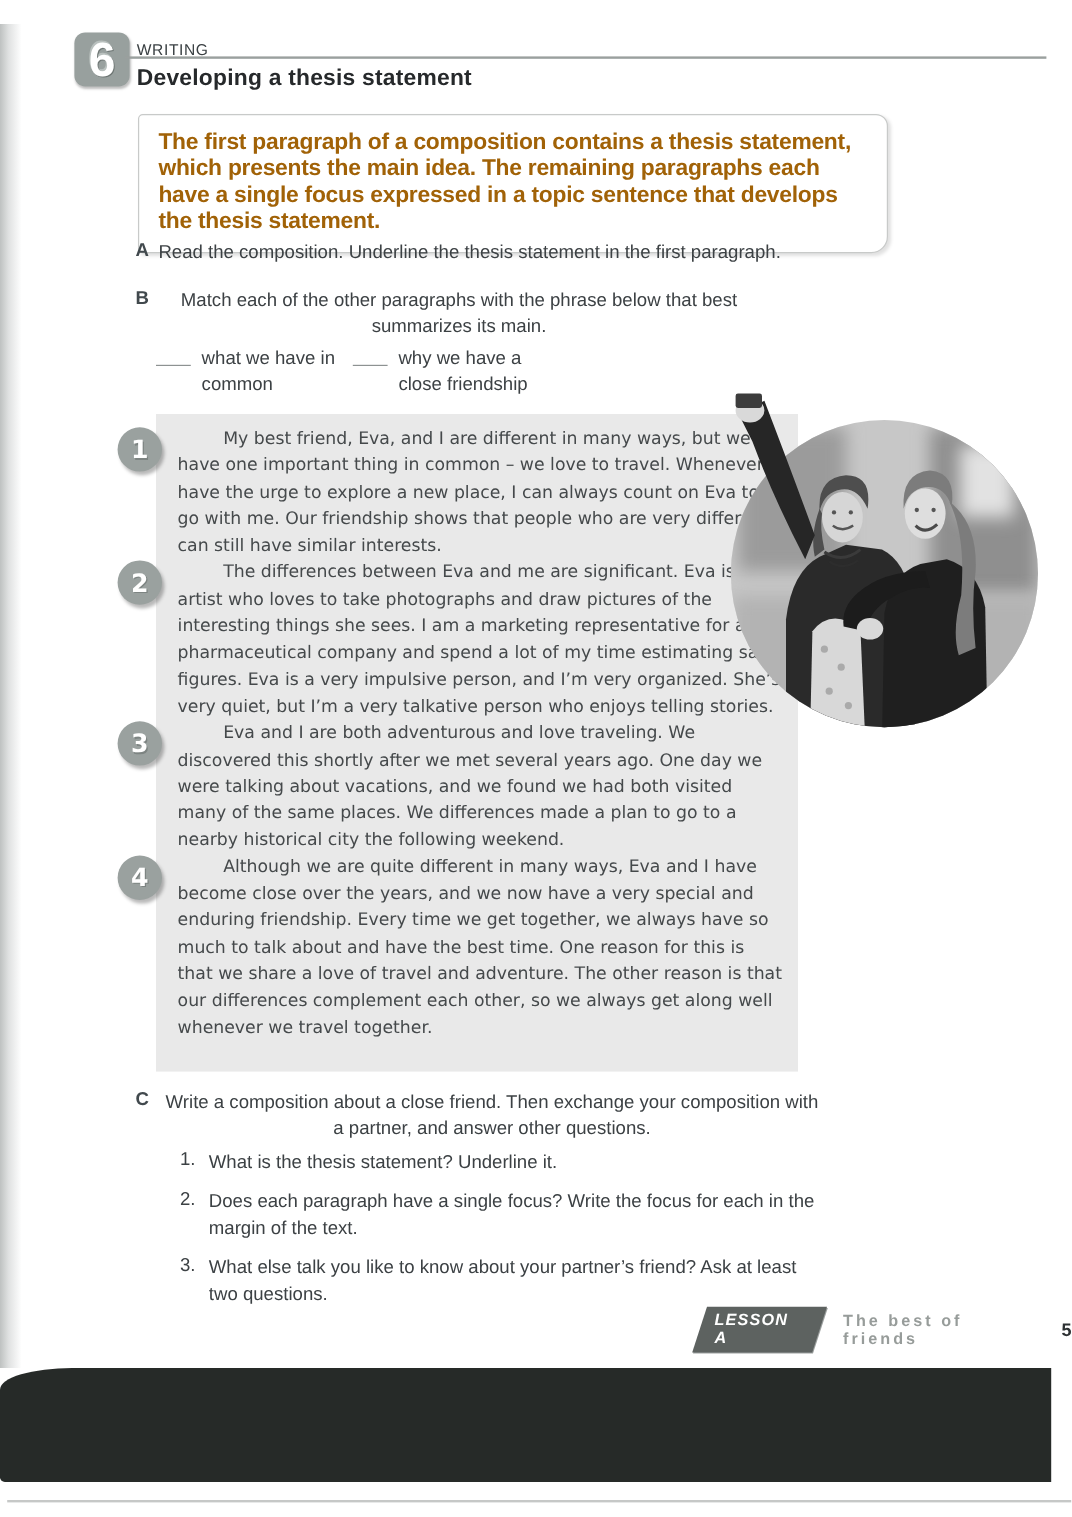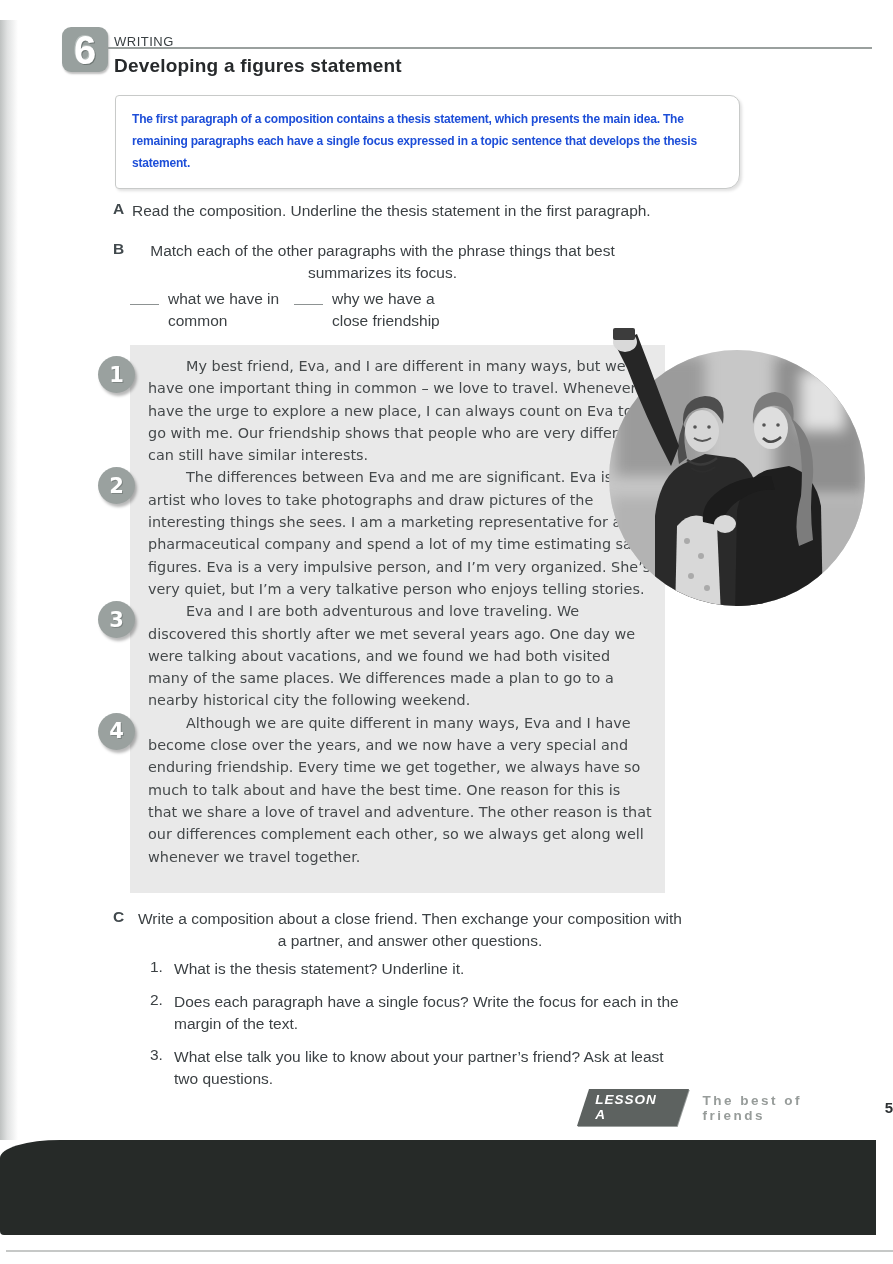--- a/index.html
+++ b/index.html
@@ -16,21 +16,21 @@
     box-shadow:1px 2px 2px rgba(0,0,0,.25);display:flex;align-items:center;justify-content:center;}
   .unit-badge span{color:#ffffff;font-size:40px;font-weight:bold;line-height:1;
     text-shadow:1px 1px 0 #6e7674,-1px -1px 0 #b9c0be;}
   .header-rule{left:104px;top:47px;width:768px;height:2px;background:#9aa09e;}
   .writing-label{left:114px;top:34px;font-size:13px;letter-spacing:.5px;color:#3a4043;}
   .page-title{left:114px;top:55px;font-size:19px;font-weight:bold;color:#26292b;letter-spacing:.2px;}
 
   
   .info-box{left:115px;top:95px;width:591px;border:1px solid #c8cac9;border-radius:4px 10px 14px 4px;
     box-shadow:2px 2px 3px rgba(0,0,0,.12);padding:12px 16px 14px 16px;background:#fff;}
-  .info-box p{margin:0;font-weight:bold;font-size:12px;line-height:22px;color:#1d4ed8;letter-spacing:-.2px;}
+  .info-box p{margin:0;font-weight:bold;font-size:19px;line-height:22px;color:#a16207;letter-spacing:-.2px;}
 
   
   .exercise{display:flex;}
   .ex-letter{font-weight:bold;color:#41494d;font-size:15.5px;width:19px;flex:none;}
   .ex-text{font-size:15.5px;line-height:22px;color:#3c4144;text-align:center;}
   .sec-a{left:113px;top:200px;width:640px;}
   .sec-b{left:113px;top:240px;width:520px;}
   .sec-c{left:113px;top:908px;width:575px;}
 
   .b-options{left:130px;top:288px;display:flex;}
@@ -80,34 +80,34 @@
 
 <div class="page">
 
   <div class="abs edge-shade"></div>
 
   <div class="abs unit-badge">
     <span>6</span>
   </div>
   <div class="abs header-rule"></div>
   <div class="abs writing-label">WRITING</div>
-  <div class="abs page-title">Developing a figures statement</div>
+  <div class="abs page-title">Developing a thesis statement</div>
 
   <div class="abs info-box">
     <p>The first paragraph of a composition contains a thesis statement, which presents the main idea. The remaining paragraphs each have a single focus expressed in a topic sentence that develops the thesis statement.</p>
   </div>
 
   <div class="abs exercise sec-a">
     <span class="ex-letter">A</span>
     <span class="ex-text">Read the composition. Underline the thesis statement in the first paragraph.</span>
   </div>
 
   <div class="abs exercise sec-b">
     <span class="ex-letter">B</span>
-    <span class="ex-text">Match each of the other paragraphs with the phrase things that best summarizes its focus.</span>
+    <span class="ex-text">Match each of the other paragraphs with the phrase below that best summarizes its main.</span>
   </div>
 
   <div class="abs b-options">
     <div class="b-option opt2">
       <span class="blank"></span>
       <span class="lbl">what we have in common</span>
     </div>
     <div class="b-option opt1">
       <span class="blank"></span>
       <span class="lbl">why we have a close friendship</span>

